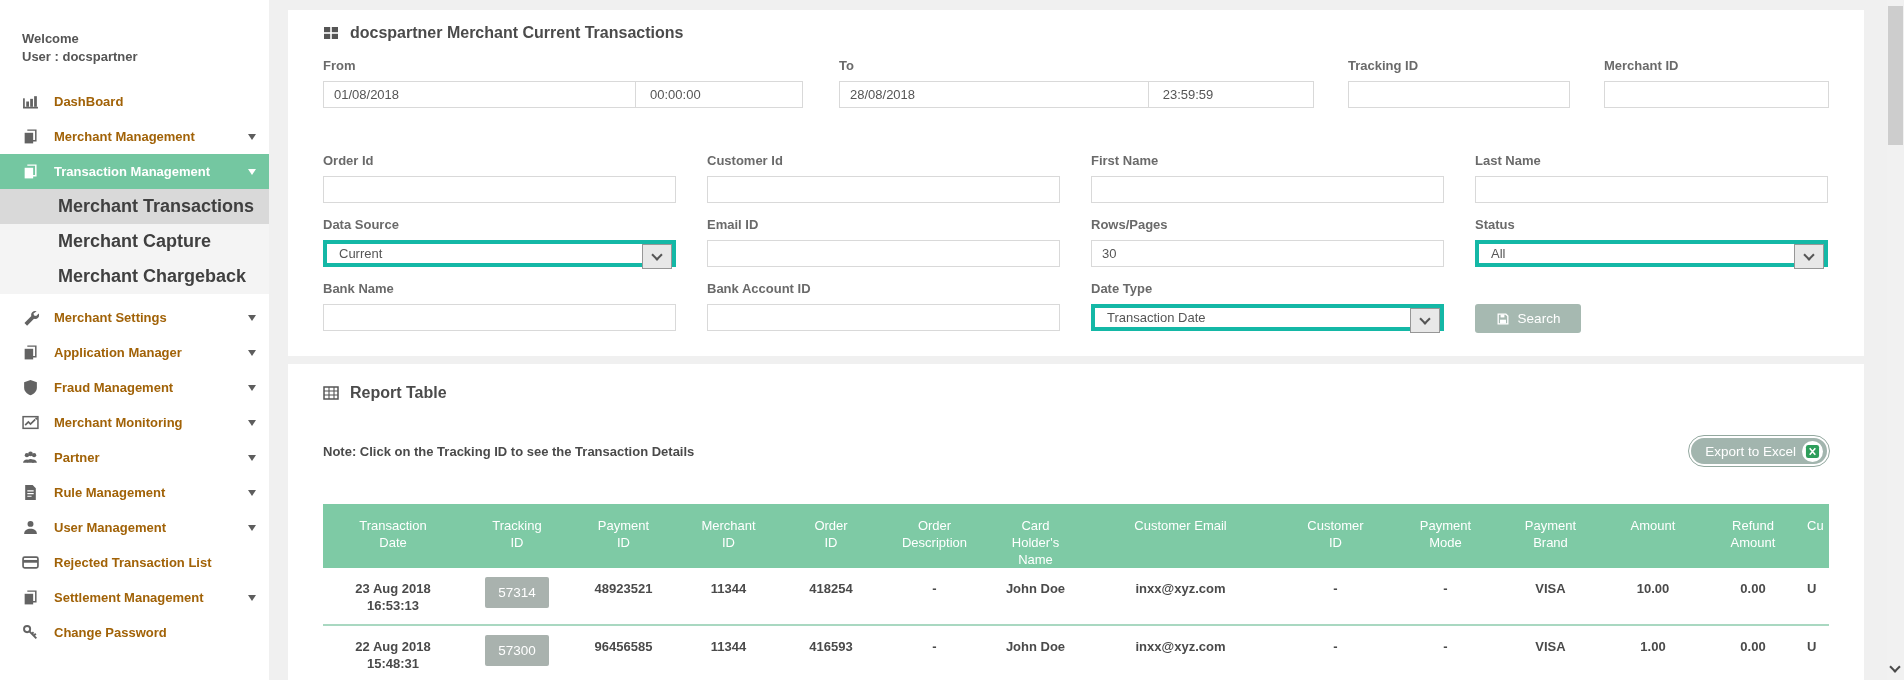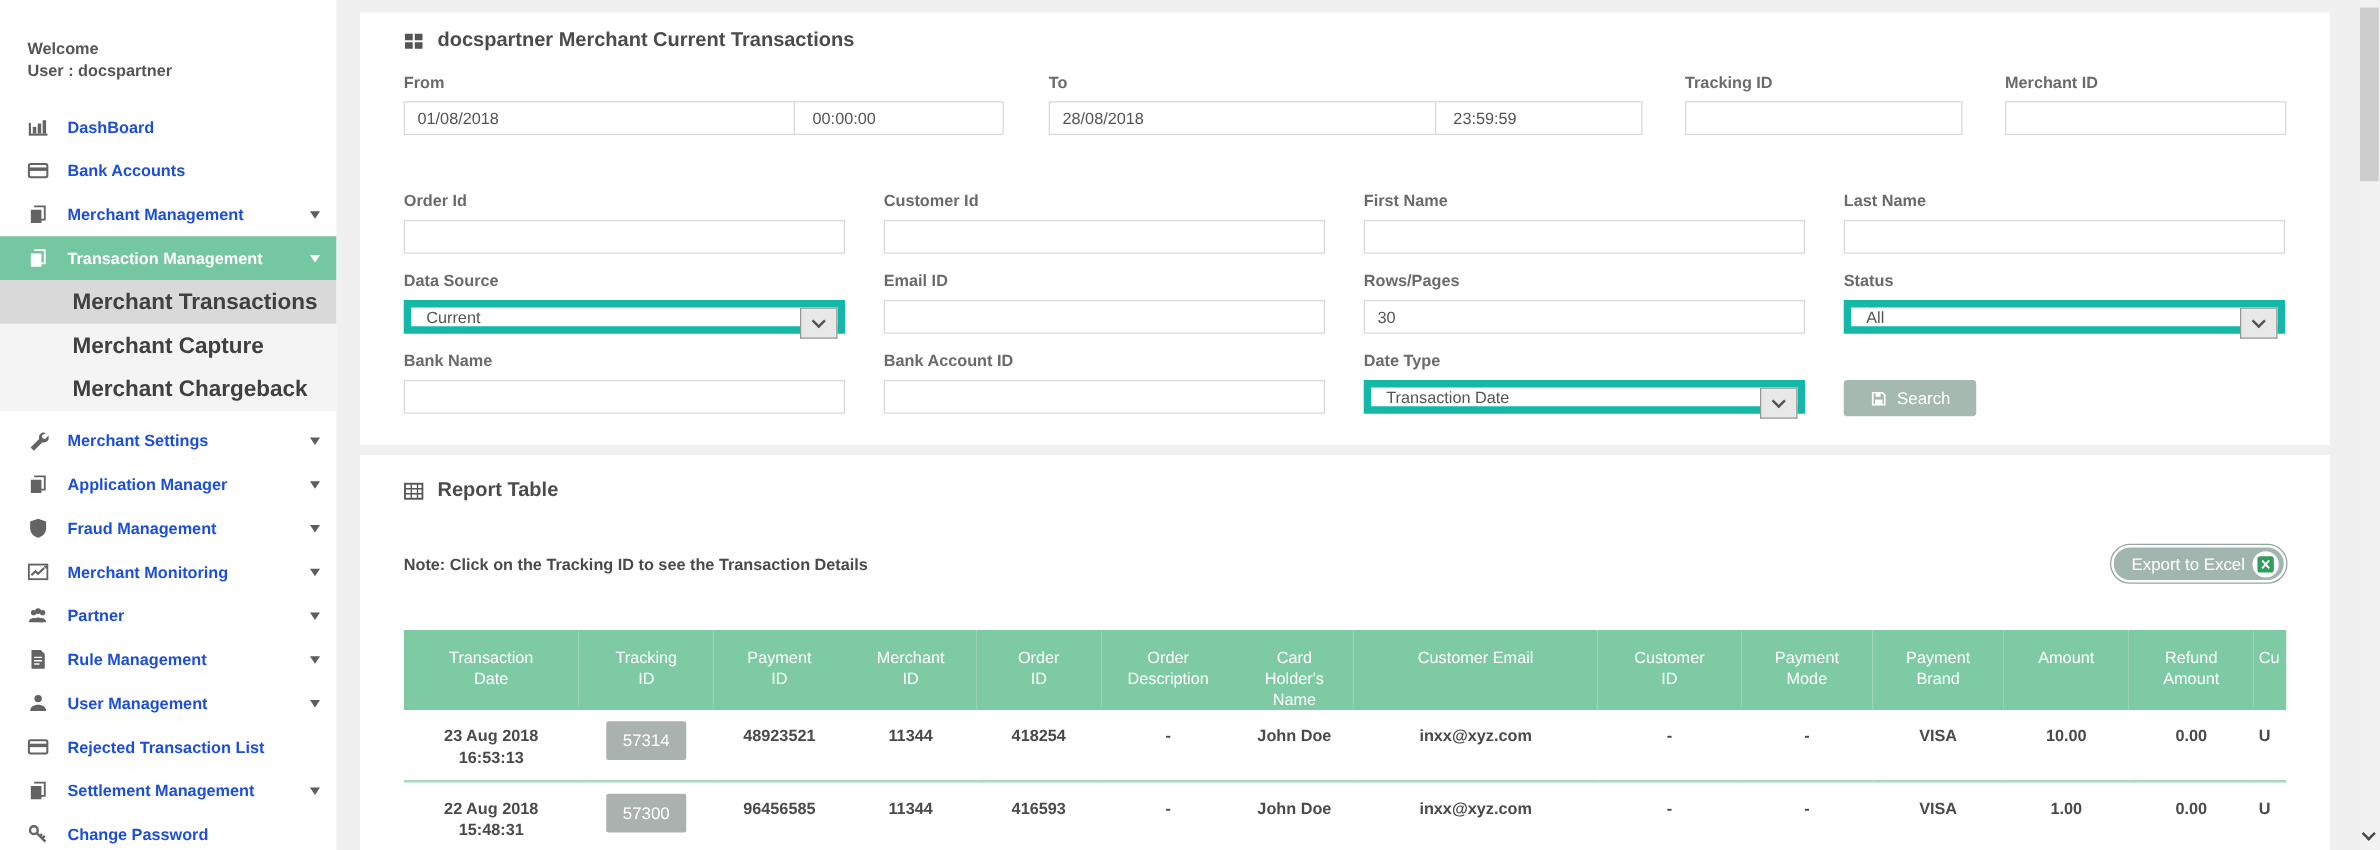--- a/index.html
+++ b/index.html
@@ -5,21 +5,21 @@
   * { margin:0; padding:0; box-sizing:border-box; }
   html,body { width:1904px; height:680px; overflow:hidden; }
   .page { position:relative; width:1904px; height:680px; background:#f0f0f0;
           font-family:"Liberation Sans", sans-serif; overflow:hidden; }
 
   
   .sidebar { position:absolute; left:0; top:0; width:269px; height:680px; background:#ffffff; }
   .welcome { margin:30px 0 0 22px; font-size:13px; font-weight:700; color:#555; line-height:18px; }
   .nav { margin-top:18px; }
   .nav-item { position:relative; height:35px; display:flex; align-items:center; padding-left:22px;
-              color:#1d4ed8; font-size:13px; font-weight:700; cursor:pointer; }
+              color:#a16207; font-size:13px; font-weight:700; cursor:pointer; }
   .nav-icon { width:17px; height:17px; display:inline-flex; color:#636363; flex:none; }
   .nav-icon svg { width:17px; height:17px; }
   .nav-label { margin-left:15px; white-space:nowrap; }
   .caret { position:absolute; right:13px; top:15px; width:0; height:0;
            border-left:4.5px solid transparent; border-right:4.5px solid transparent;
            border-top:6px solid #5d5d5d; }
   .nav-item.active { background:#74c7a1; color:#fff; }
   .nav-item.active .nav-icon { color:#fff; }
   .nav-item.active .caret { border-top-color:#fff; }
   .submenu { background:#f4f4f4; margin-bottom:6px; }
@@ -51,21 +51,21 @@
   .g-from { width:480px; margin-right:36px; }
   .g-to { width:475px; margin-right:34px; }
   .g-track { width:222px; margin-right:34px; }
   .g-merch { width:225px; }
 
   .row-grid { margin-top:45px; }
   .row-grid2 { margin-top:14px; }
   .col { width:353px; margin-right:31px; }
   .col:last-child { margin-right:0; }
 
-  .sel { position:relative; height:27px; border:6px solid #14b8a6; background:#fff;
+  .sel { position:relative; height:27px; border:4px solid #14b8a6; background:#fff;
          display:flex; align-items:center; padding-left:12px; font-size:13px; color:#555;
          cursor:pointer; }
   .sel-btn { position:absolute; right:0; top:0; width:30px; height:25px; background:#e8e8e8;
              border:1px solid #979797; display:flex; align-items:center; justify-content:center; }
   .chev { width:8px; height:8px; border-right:2px solid #555; border-bottom:2px solid #555;
           transform:rotate(45deg); margin-top:-4px; }
 
   .search-col { width:353px; padding-top:23px; }
   .btn-search { height:29px; width:106px; background:#a6b9b1; color:#fff; font-size:13.5px;
                 border:none; border-radius:3px; display:flex; align-items:center;
@@ -126,29 +126,20 @@
               <rect x="1" y="13" width="14" height="1.6"></rect>
               <rect x="1" y="5" width="1.6" height="9"></rect>
               <rect x="4" y="8" width="2.6" height="5"></rect>
               <rect x="7.7" y="5.5" width="2.6" height="7.5"></rect>
               <rect x="11.4" y="3" width="2.6" height="10"></rect>
             </svg>
         </span>
         <span class="nav-label">DashBoard</span>
       </div>
 
-      <div class="nav-item">
-        <span class="nav-icon">
-          <svg viewBox="0 0 16 16">
-              <rect x="1" y="3" width="14" height="10" rx="1.5" fill="none" stroke="currentColor" stroke-width="1.6"></rect>
-              <rect x="1" y="5.6" width="14" height="2.6" fill="currentColor"></rect>
-            </svg>
-        </span>
-        <span class="nav-label">Bank Accounts</span>
-      </div>
 
       <div class="nav-item">
         <span class="nav-icon">
           <svg viewBox="0 0 16 16">
               <path fill="none" stroke="currentColor" stroke-width="1.4" d="M5 2h8v10h-3"></path>
               <rect x="2.5" y="4.5" width="8" height="10" fill="currentColor"></rect>
             </svg>
         </span>
         <span class="nav-label">Merchant Management</span>
         <span class="caret"></span>

